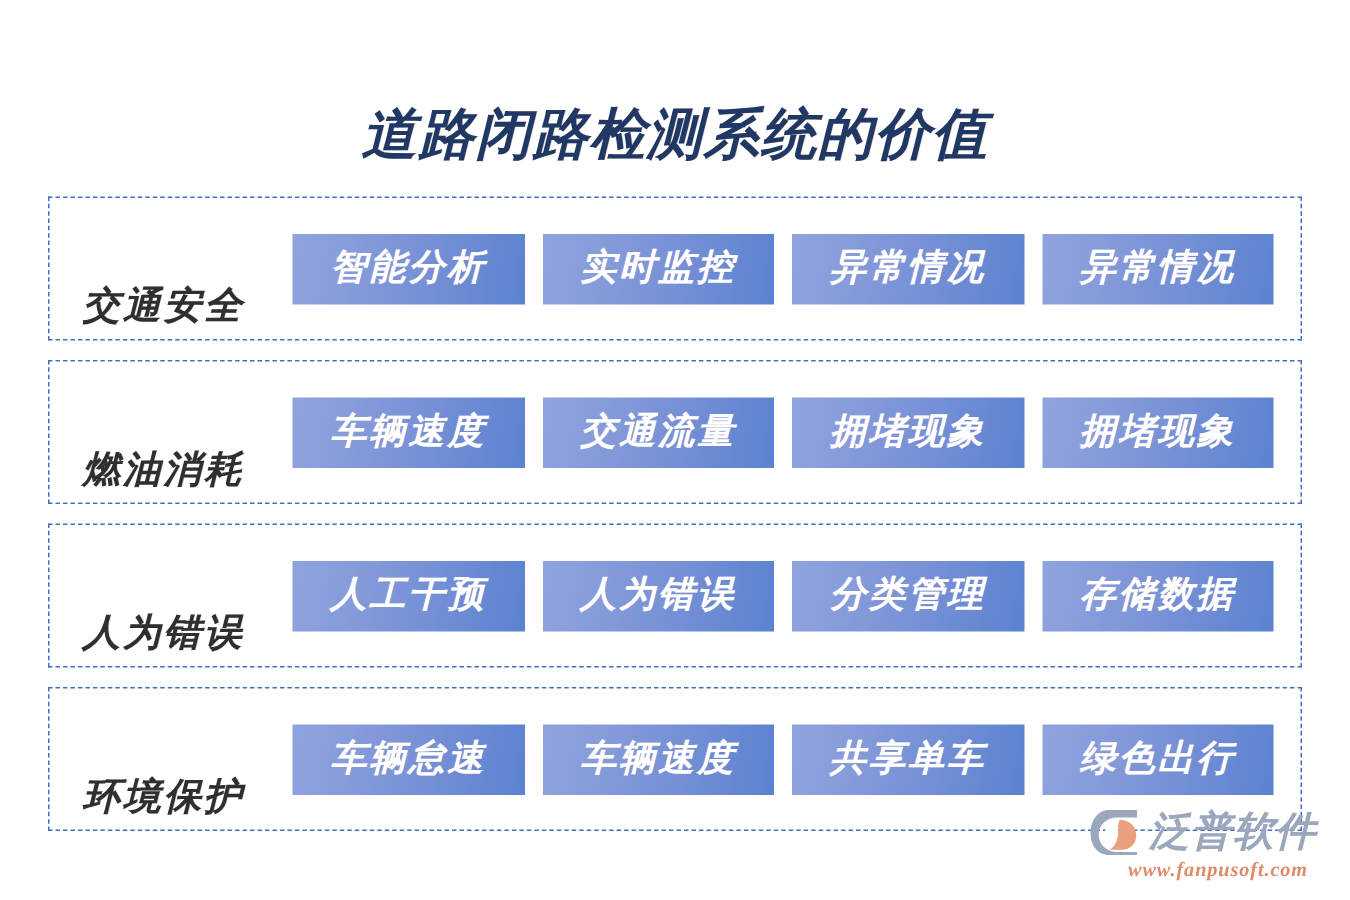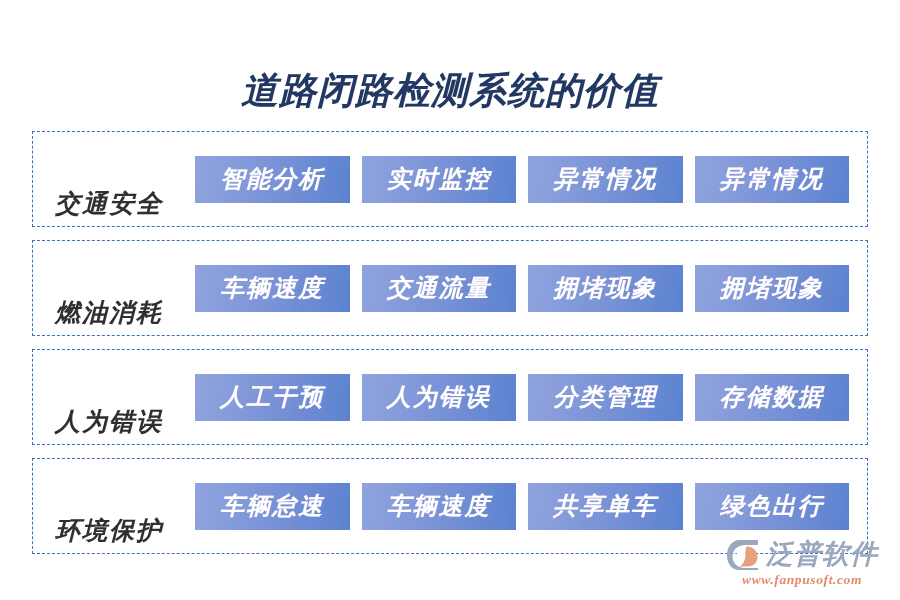--- a/index.html
+++ b/index.html
@@ -120,21 +120,21 @@
     letter-spacing: 1px;
     line-height: 30px;
     white-space: nowrap;
   }
   #logo-url {
     font-size: 13.5px;
     font-weight: bold;
     color: #e08a6a;
     letter-spacing: 0.6px;
     margin-top: 1px;
-    margin-right: 16px;
+    margin-right: 6px;
     white-space: nowrap;
   }
 </style>
 </head>
 <body>
 
 <div id="page">
 
   <div id="title">道路闭路检测系统的价值</div>
 

